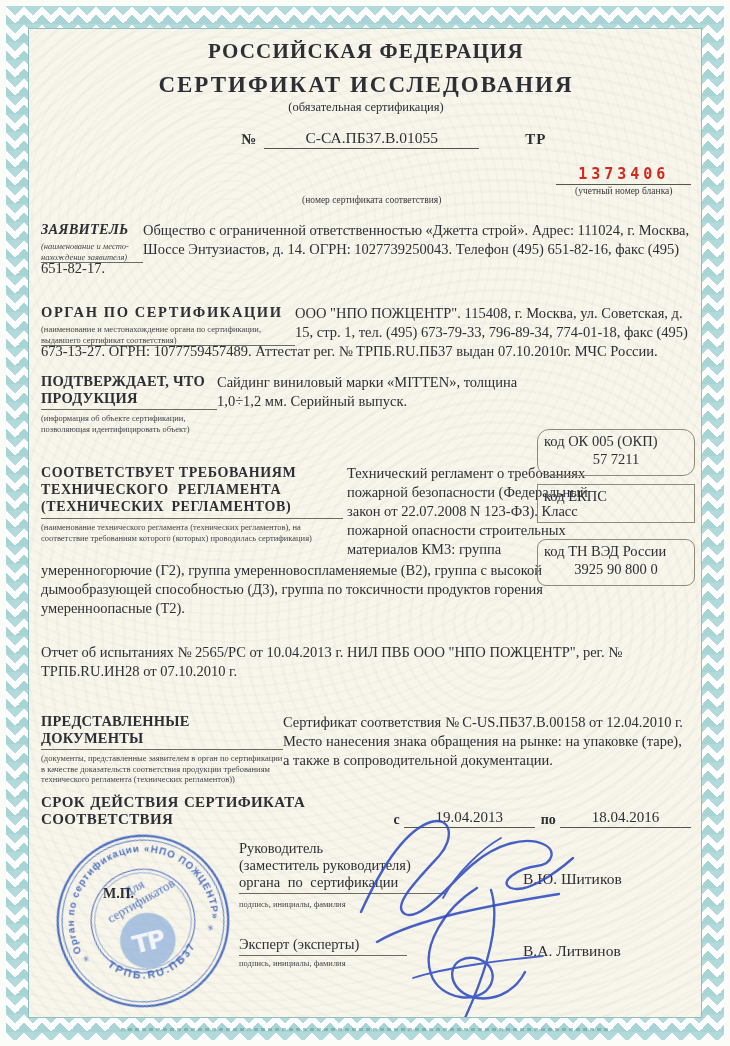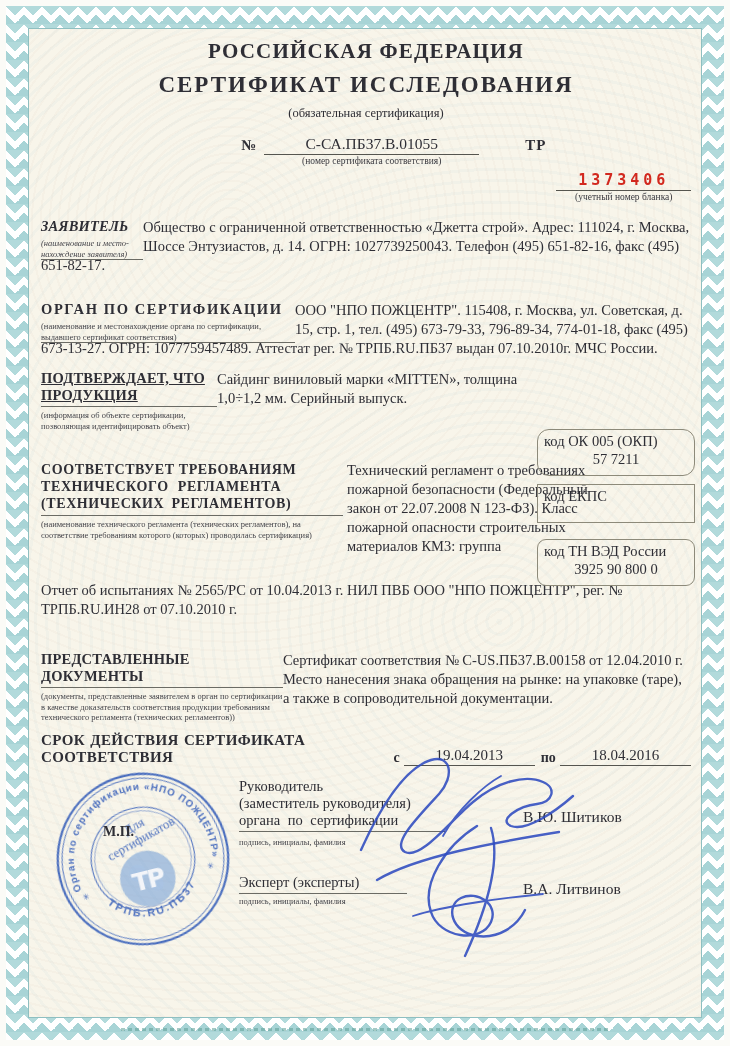--- a/index.html
+++ b/index.html
@@ -16,27 +16,27 @@
   .microprint{position:absolute;left:16%;bottom:9px;width:68%;height:3px;opacity:.55;
     background:repeating-linear-gradient(90deg,#5e9e96 0 4px,transparent 4px 7px);}
   .content{position:relative;height:100%;box-sizing:border-box;border:1.5px solid #8fbfc1;
     padding:2px 10px 0 12px;overflow:hidden;
     background-color:#f8f5ea;
     background-image:
       repeating-radial-gradient(circle at 30% 20%,rgba(200,170,150,.06) 0 2px,rgba(255,255,255,0) 2px 9px),
       repeating-radial-gradient(circle at 70% 60%,rgba(150,190,205,.07) 0 3px,rgba(255,255,255,0) 3px 11px);}
   .t-country{margin-top:8px;text-align:center;font-weight:bold;font-size:21px;letter-spacing:1.2px;}
   .t-main{margin-top:8px;text-align:center;font-weight:bold;font-size:23px;letter-spacing:2px;}
-  .t-sub{margin-top:8px;text-align:center;font-size:12.5px;}
+  .t-sub{margin-top:2px;text-align:center;font-size:12.5px;}
   .numrow{display:flex;align-items:flex-start;margin:14px 0 0 200px;}
   .numsign{font-weight:bold;font-size:15px;margin:2px 8px 0 0;}
   .numblock{display:flex;flex-direction:column;}
   .numval{border-bottom:1px solid #55554f;text-align:center;font-size:15.5px;padding:0 8px 1px;}
   .numcap{font-size:9.5px;text-align:center;padding-top:1px;color:#3a3a40;}
-  .w240{width:240px;} .w150{width:150px;}
+  .w240{width:240px;gap:45px;} .w150{width:150px;}
   .trlab{font-weight:bold;font-size:15px;margin:2px 10px 0 46px;letter-spacing:1px;}
   .rednum{color:#d2281e;font-family:"DejaVu Sans Mono",monospace;font-weight:bold;letter-spacing:4px;font-size:15px;margin-top:36px;}
   .sec{clear:both;}
   .sec::after{content:"";display:block;clear:both;}
   .seclab{font-weight:bold;font-size:14.5px;letter-spacing:.2px;}
   .secnote{font-size:8.5px;line-height:10.5px;color:#44444a;margin-top:3px;}
   .sectext{font-size:14.5px;line-height:19px;margin:0;}
   .floatlab{float:left;overflow:visible;}
   .underl{border-bottom:1px solid #6b6b64;}
   
@@ -108,40 +108,41 @@
     <div class="sec s-org">
       <div class="floatlab">
         <div class="seclab">ОРГАН ПО СЕРТИФИКАЦИИ</div>
         <div class="secnote underl">(наименование и местонахождение органа по сертификации, выдавшего сертификат соответствия)</div>
       </div>
       <p class="sectext">ООО "НПО ПОЖЦЕНТР". 115408, г. Москва, ул. Советская, д. 15, стр. 1, тел. (495) 673-79-33, 796-89-34, 774-01-18, факс (495) 673-13-27. ОГРН: 1077759457489. Аттестат рег. № ТРПБ.RU.ПБ37 выдан 07.10.2010г. МЧС России.</p>
     </div>
 
     <div class="sec s-conf">
       <div class="lcol">
-        <div class="seclab underl" style="padding-bottom:2px;text-decoration:underline;">
+        <div class="seclab underl" style="padding-bottom:2px;">
           <div>ПОДТВЕРЖДАЕТ, ЧТО</div>
           <div>ПРОДУКЦИЯ</div>
         </div>
         <div class="secnote">(информация об объекте сертификации, позволяющая идентифицировать объект)</div>
       </div>
       <p class="sectext">Сайдинг виниловый марки «MITTEN», толщина 1,0÷1,2 мм. Серийный выпуск.</p>
     </div>
 
     <div class="sec s-comp">
       <div class="lcol">
         <div class="seclab underl" style="padding-bottom:3px;">
           <div>СООТВЕТСТВУЕТ ТРЕБОВАНИЯМ</div>
           <div style="word-spacing:5px;">ТЕХНИЧЕСКОГО РЕГЛАМЕНТА</div>
           <div style="word-spacing:3px;">(ТЕХНИЧЕСКИХ РЕГЛАМЕНТОВ)</div>
         </div>
         <div class="secnote">(наименование технического регламента (технических регламентов), на соответствие требованиям которого (которых) проводилась сертификация)</div>
       </div>
       <p class="sectext">Технический регламент о требованиях пожарной безопасности (Федеральный закон от 22.07.2008 N 123-ФЗ). Класс пожарной опасности строительных материалов КМ3: группа</p>
     </div>
+    <p class="sectext s-comp-cont">умеренногорючие (Г2), группа умеренновоспламеняемые (В2), группа с высокой дымообразующей способностью (Д3), группа по токсичности продуктов горения умеренноопасные (Т2).</p>
 
     <div class="sec s-tests">
       <p class="sectext">Отчет об испытаниях № 2565/РС от 10.04.2013 г. НИЛ ПВБ ООО "НПО ПОЖЦЕНТР", рег. № ТРПБ.RU.ИН28 от 07.10.2010 г.</p>
     </div>
 
     <div class="sec s-docs">
       <div class="floatlab">
         <div class="seclab underl" style="padding-bottom:2px;">ПРЕДСТАВЛЕННЫЕ ДОКУМЕНТЫ</div>
         <div class="secnote">(документы, представленные заявителем в орган по сертификации в качестве доказательств соответствия продукции требованиям технического регламента (технических регламентов))</div>
       </div>

